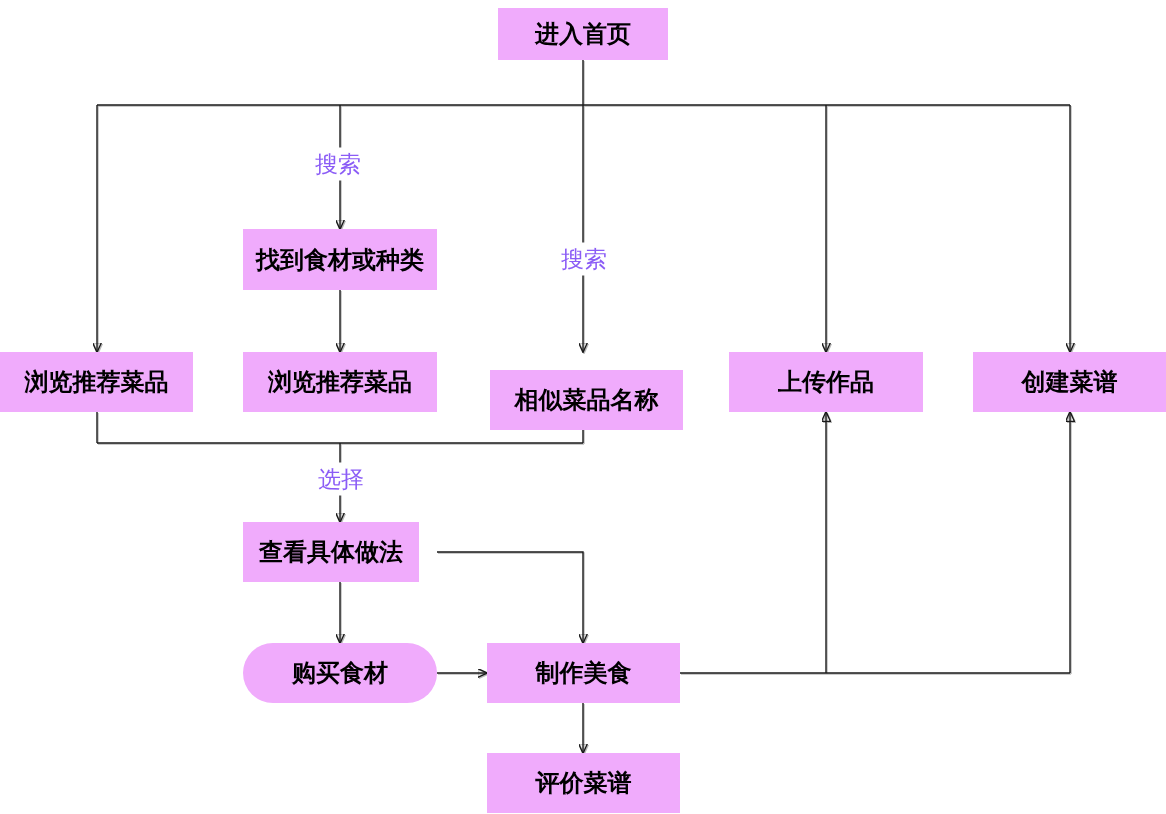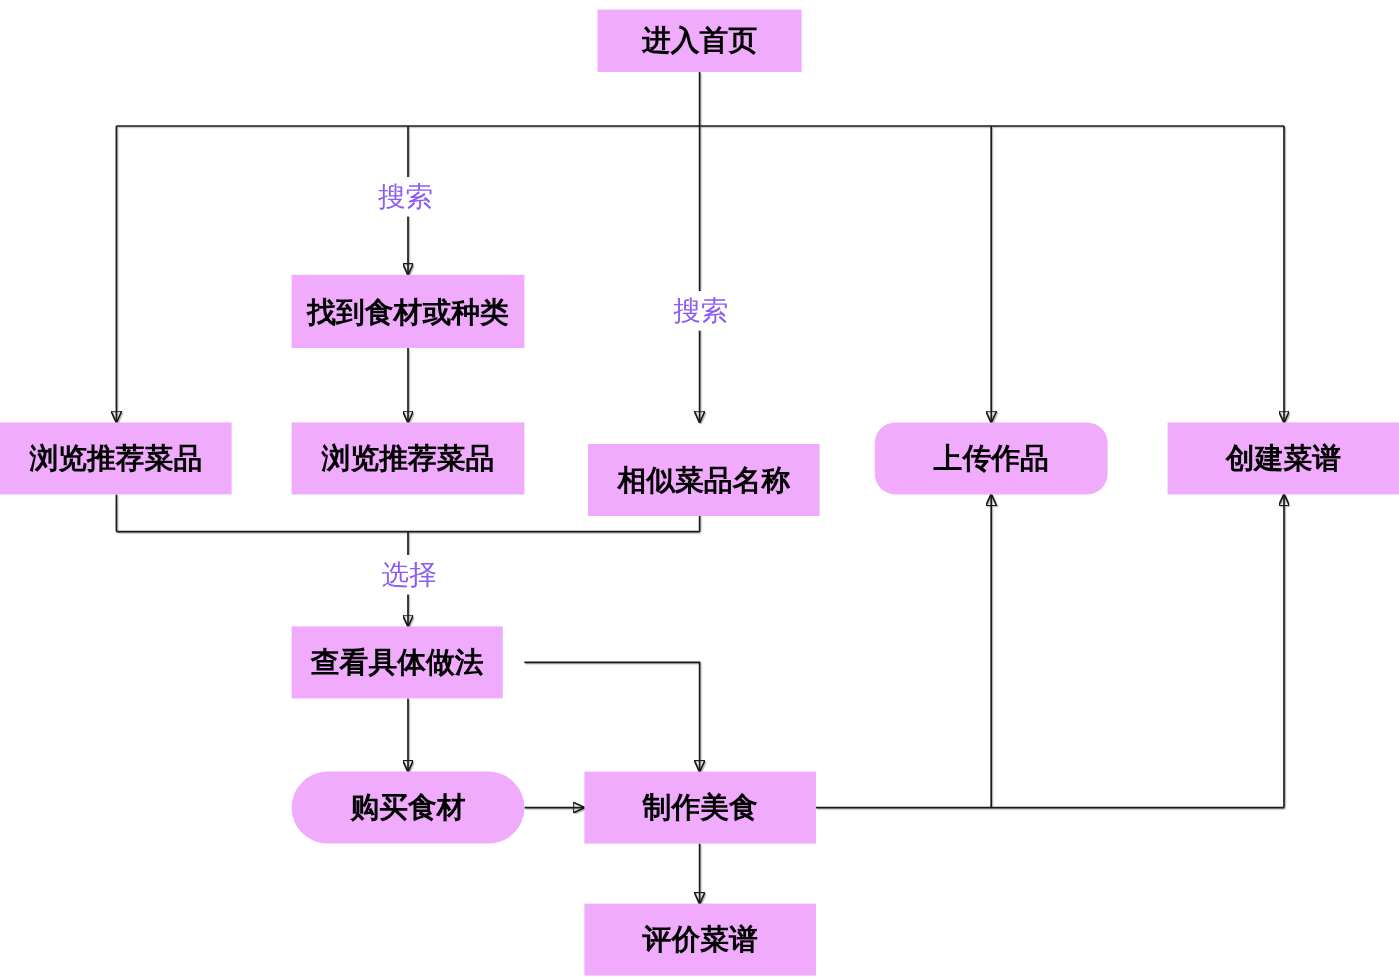--- a/index.html
+++ b/index.html
@@ -93,21 +93,21 @@
   <div class="node" style="left:498px; top:8px;   width:170px; height:52px;">进入首页</div>
 
   <div class="node" style="left:243px; top:229px; width:194px; height:61px;">找到食材或种类</div>
 
   <div class="node" style="left:0px;   top:352px; width:193px; height:60px;">浏览推荐菜品</div>
 
   <div class="node" style="left:243px; top:352px; width:194px; height:60px;">浏览推荐菜品</div>
 
   <div class="node" style="left:490px; top:352px; width:193px; height:60px;margin-top:18px;">相似菜品名称</div>
 
-  <div class="node" style="left:729px; top:352px; width:194px; height:60px;border-radius:17px;">上传作品</div>
+  <div class="node" style="left:729px; top:352px; width:194px; height:60px;">上传作品</div>
 
   <div class="node" style="left:973px; top:352px; width:193px; height:60px;">创建菜谱</div>
 
   <div class="node" style="left:243px; top:522px; width:176px; height:60px;">查看具体做法</div>
 
   <div class="node" style="left:243px; top:643px; width:194px; height:60px;border-radius:30px;">购买食材</div>
 
   <div class="node" style="left:487px; top:753px; width:193px; height:60px;">评价菜谱</div>
 
   <div class="node" style="left:487px; top:643px; width:193px; height:60px;">制作美食</div>

